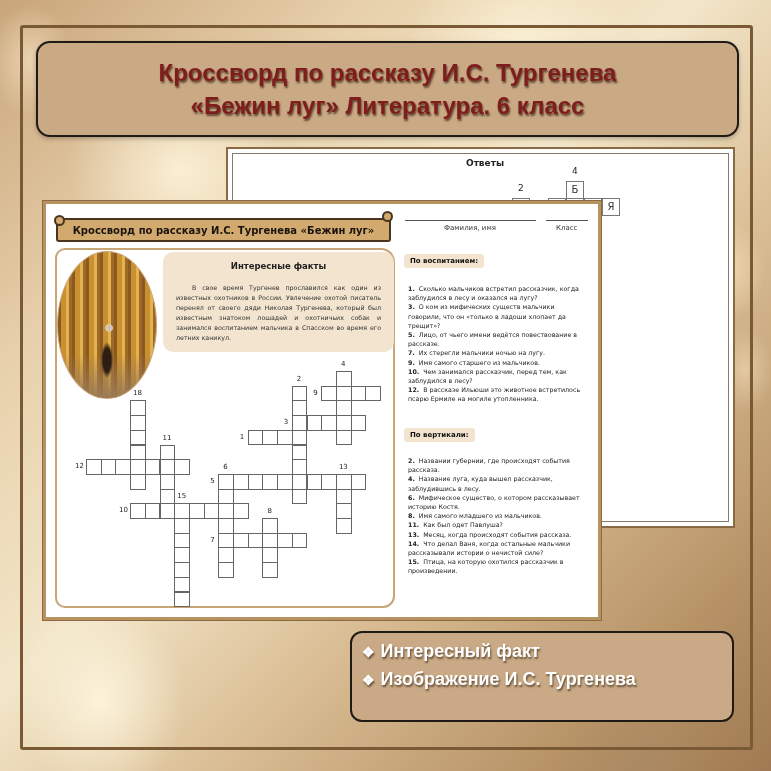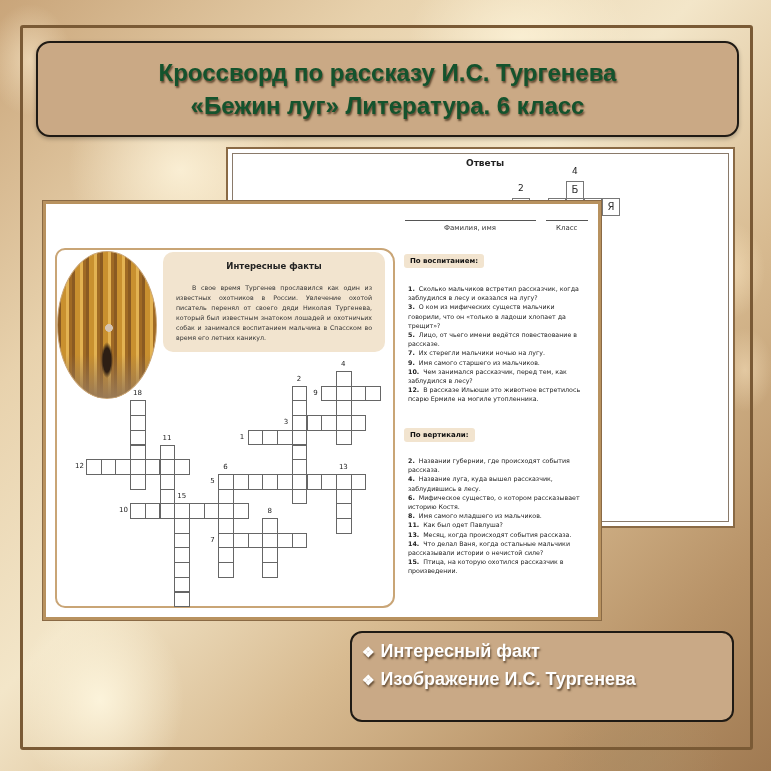--- a/index.html
+++ b/index.html
@@ -20,21 +20,21 @@
     position: absolute; left: 20px; top: 25px; width: 727px; height: 719px;
     border: 3px solid #7a5a35; border-radius: 3px;
   }
   .title-box {
     position: absolute; left: 36px; top: 41px; width: 699px; height: 92px;
     background: #caa985; border: 2px solid #1f1a14; border-radius: 14px;
     box-shadow: 0 2px 4px rgba(0,0,0,0.25);
     display: flex; flex-direction: column; align-items: center; justify-content: center;
   }
   .title-line {
-    color: #14532d; font-family: "Liberation Sans", sans-serif; font-weight: bold;
+    color: #7f1d1d; font-family: "Liberation Sans", sans-serif; font-weight: bold;
     font-size: 24px; line-height: 33px;
     text-shadow: 1px 2px 2px rgba(60,40,20,0.75);
   }
   
   .answers-sheet {
     position: absolute; left: 226px; top: 147px; width: 509px; height: 381px;
     background: #fff; border: 2px solid #8a6a45; box-sizing: border-box;
   }
   .answers-inner {
     position: absolute; left: 4px; top: 4px; right: 4px; bottom: 4px;
@@ -75,21 +75,21 @@
     position: absolute; left: 11px; top: 47px; width: 98px; height: 146px; border-radius: 50%;
     background:
       radial-gradient(ellipse 10px 30px at 50% 74%, #2d1e14 40%, transparent 60%),
       radial-gradient(ellipse 6px 6px at 52% 52%, #d6c4b2 60%, transparent 70%),
       linear-gradient(180deg, rgba(255,255,255,0) 70%, #9a7a55 100%),
       repeating-linear-gradient(90deg, #8a5a22 0 3px, #c9902f 3px 8px, #e3b252 8px 11px, #a06a24 11px 14px);
     border: 1px solid #c9a576;
   }
   .facts-box {
     position: absolute; left: 117px; top: 48px; width: 222px; height: 100px;
-    background: #f2e4cf; border-radius: 10px;
+    background: #f2e4cf; border-radius: 10px; padding-left: 9px;
   }
   .facts-title {
     position: absolute; left: 0; right: 0; top: 9px; text-align: center;
     font-size: 8.5px; font-weight: bold; color: #222;
   }
   .facts-text {
     position: absolute; left: 13px; right: 13px; top: 31px;
     font-size: 6.3px; line-height: 10px; color: #333; text-align: justify; text-indent: 16px;
   }
   .cell {
@@ -134,20 +134,21 @@
   <div class="acell" style="left:338px;top:32px">Б</div>
   <span class="anum" style="left:290px;top:34px">2</span>
   <div class="acell" style="left:284px;top:49px"></div>
   <div class="acell" style="left:320px;top:49px"></div>
   <div class="acell" style="left:338px;top:49px"></div>
   <div class="acell" style="left:356px;top:49px"></div>
   <div class="acell" style="left:374px;top:49px">Я</div>
 </div>
 
 <div class="sheet">
+  <div class="scroll">Кроссворд по рассказу  И.С. Тургенева «Бежин луг»</div>
   <div class="panel"></div>
   <div class="portrait"></div>
   <div class="facts-box">
     <div class="facts-title">Интересные факты</div>
     <div class="facts-text">В свое время Тургенев прославился как один из известных охотников в России. Увлечение охотой писатель перенял от своего дяди Николая Тургенева, который был известным знатоком лошадей и охотничьих собак и занимался воспитанием мальчика в Спасском во время его летних каникул.</div>
   </div>
 
   <div id="grid">
       <div class="cell" style="left: 201.7px; top: 225.8px; width: 15.7px; height: 15.7px;"></div>
       <div class="cell" style="left: 216.4px; top: 225.8px; width: 15.7px; height: 15.7px;"></div>

